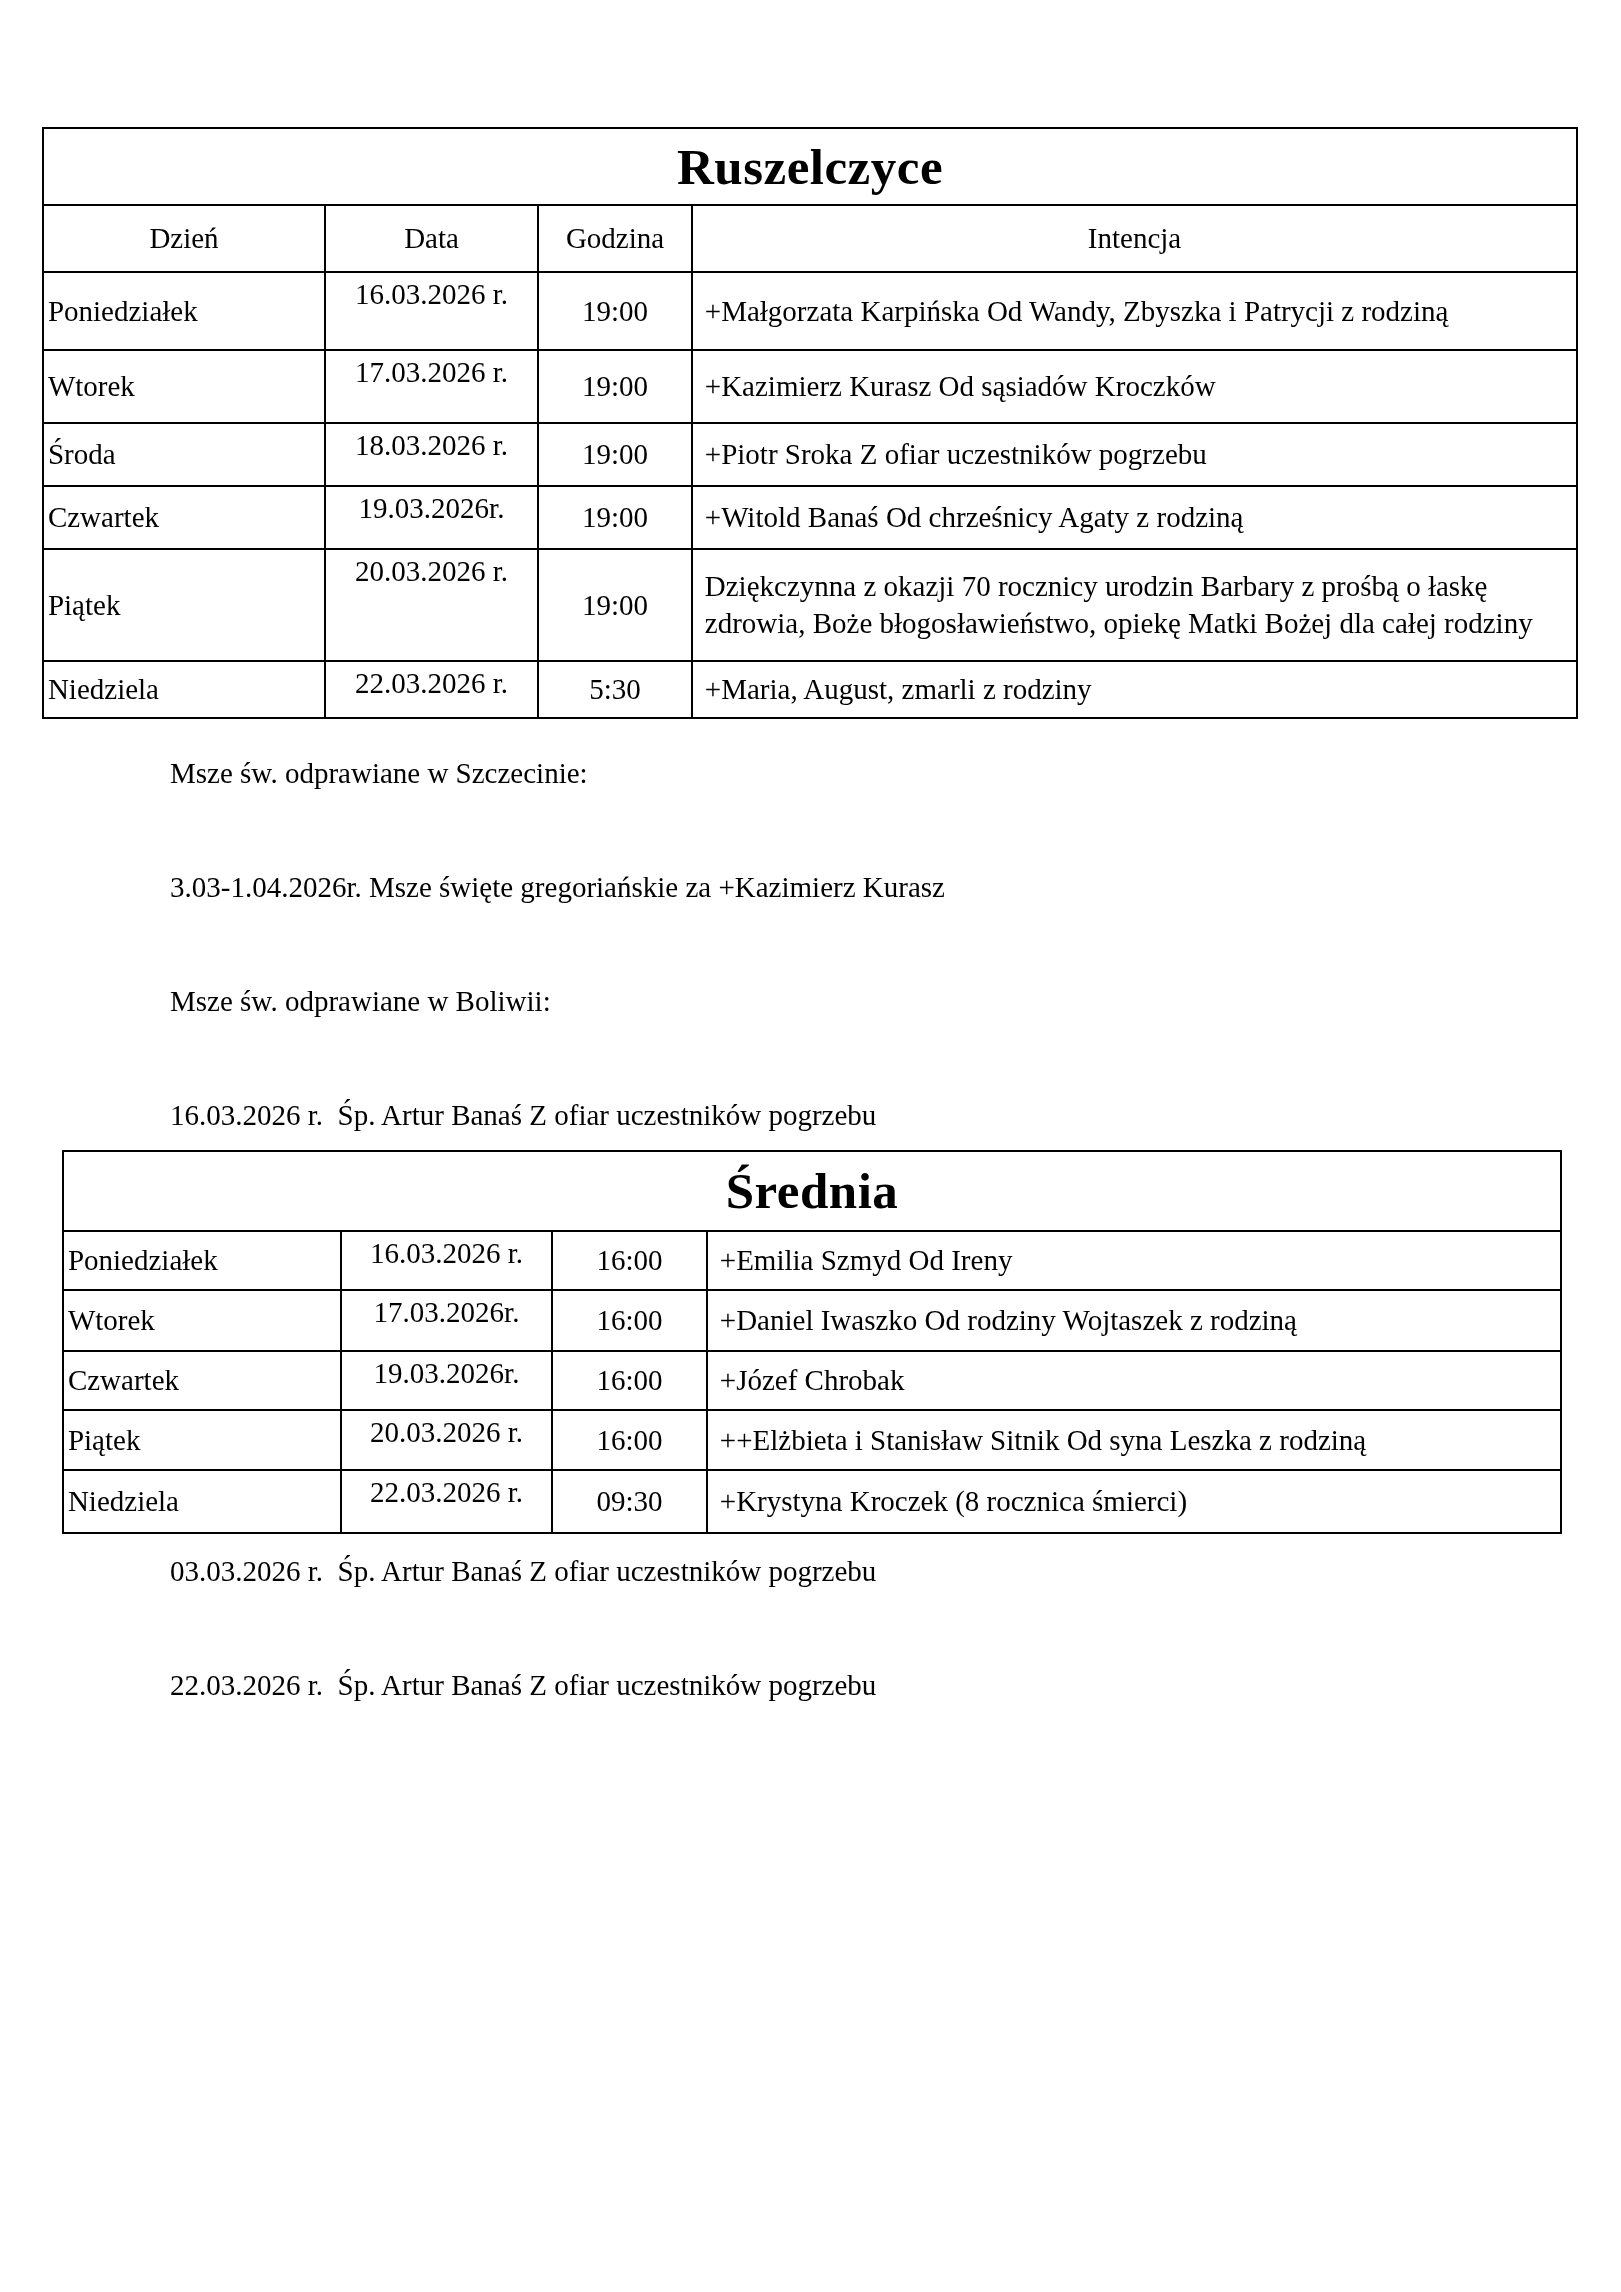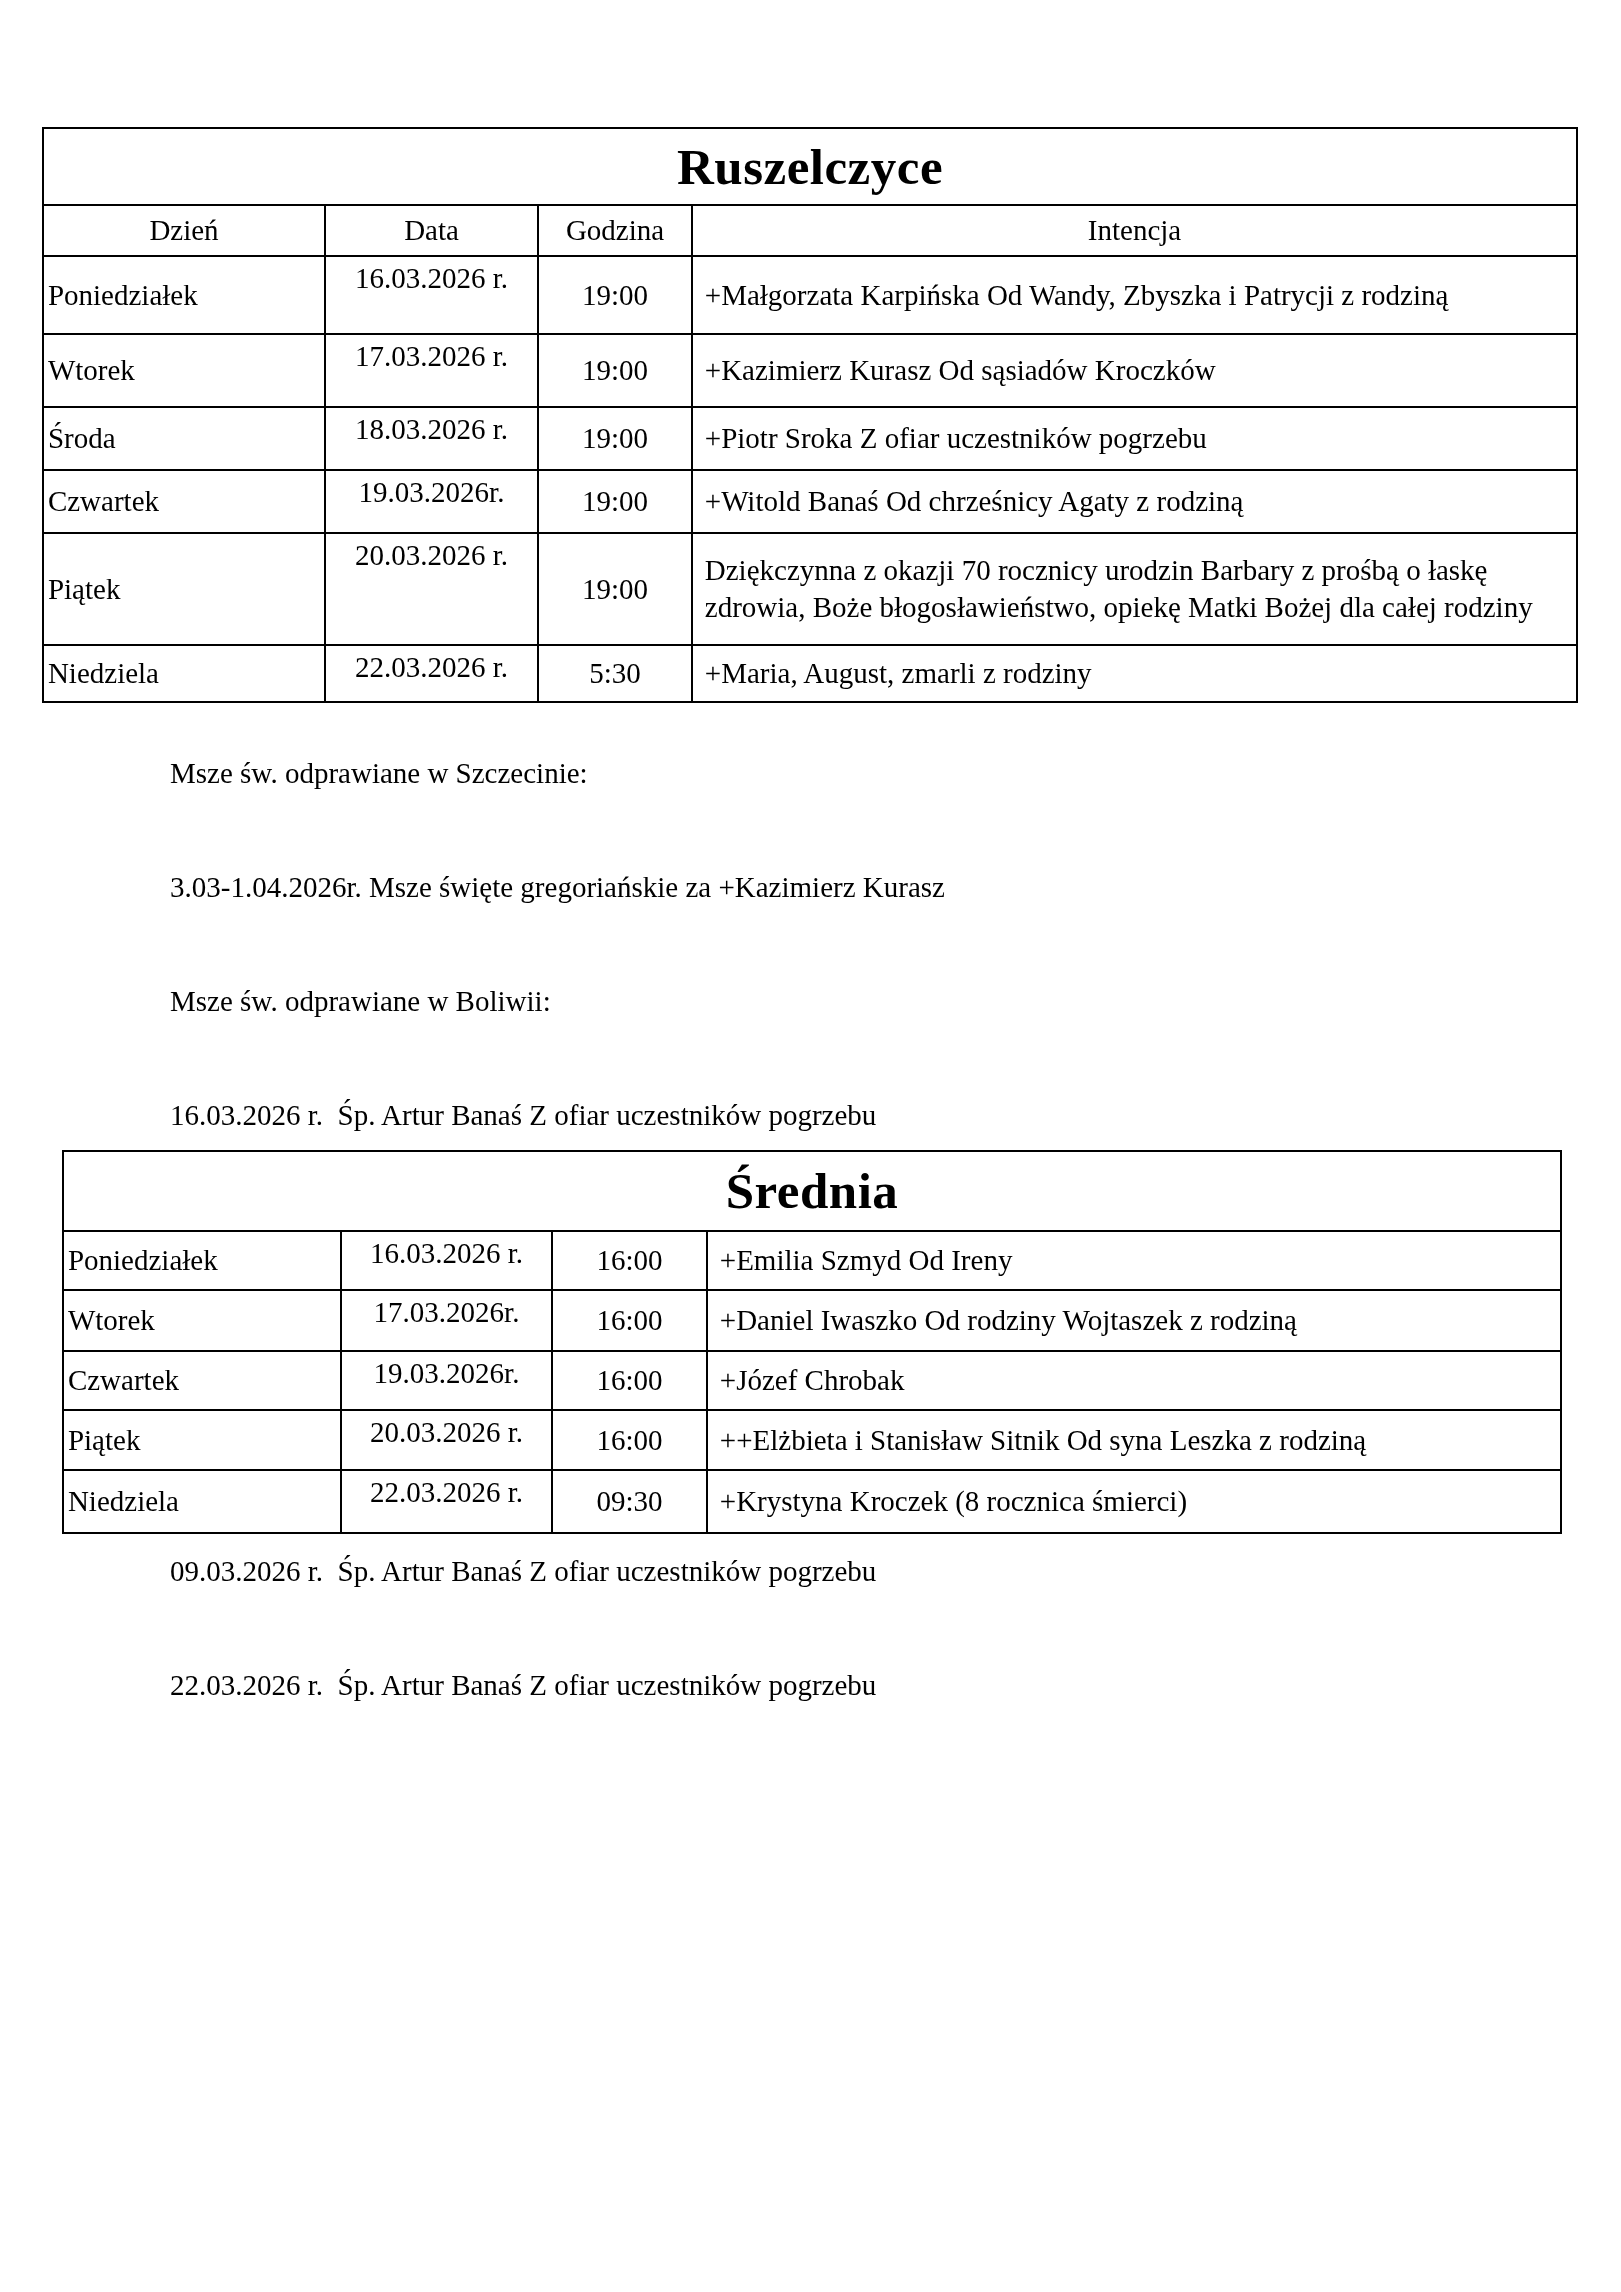--- a/index.html
+++ b/index.html
@@ -51,21 +51,21 @@
     font-weight: bold;
     font-size: 51px;
     height: 73px;
     letter-spacing: 0.5px;
   }
   .head-cell {
     text-align: center;
     vertical-align: middle;
     font-size: 29px;
     height: 31px;
-    padding: 8px;
+    padding: 16px;
   }
   .day-cell {
     vertical-align: middle;
     font-size: 29px;
     padding: 0 3.9px;
   }
   .date-cell {
     text-align: center;
     vertical-align: top;
     font-size: 29px;
@@ -182,21 +182,21 @@
   </table>
 
   <div class="notes">
     <p>Msze św. odprawiane w Szczecinie:</p>
     <p>3.03-1.04.2026r. Msze święte gregoriańskie za +Kazimierz Kurasz</p>
     <p>Msze św. odprawiane w Boliwii:</p>
     <p>16.03.2026 r.  Śp. Artur Banaś Z ofiar uczestników pogrzebu</p>
     <p>17.03.2026 r.  Śp. Artur Banaś Z ofiar uczestników pogrzebu</p>
     <p>18.03.2026 r.  Śp. Artur Banaś Z ofiar uczestników pogrzebu</p>
     <p>19.03.2026 r.  Śp. Artur Banaś Z ofiar uczestników pogrzebu</p>
-    <p>09.03.2026 r.  Śp. Artur Banaś Z ofiar uczestników pogrzebu</p>
+    <p>03.03.2026 r.  Śp. Artur Banaś Z ofiar uczestników pogrzebu</p>
     <p>22.03.2026 r.  Śp. Artur Banaś Z ofiar uczestników pogrzebu</p>
   </div>
 
   <table class="t2">
     <colgroup>
       <col class="c-day">
         <col class="c-date">
         <col class="c-time">
         <col class="c-int">
     </colgroup>

